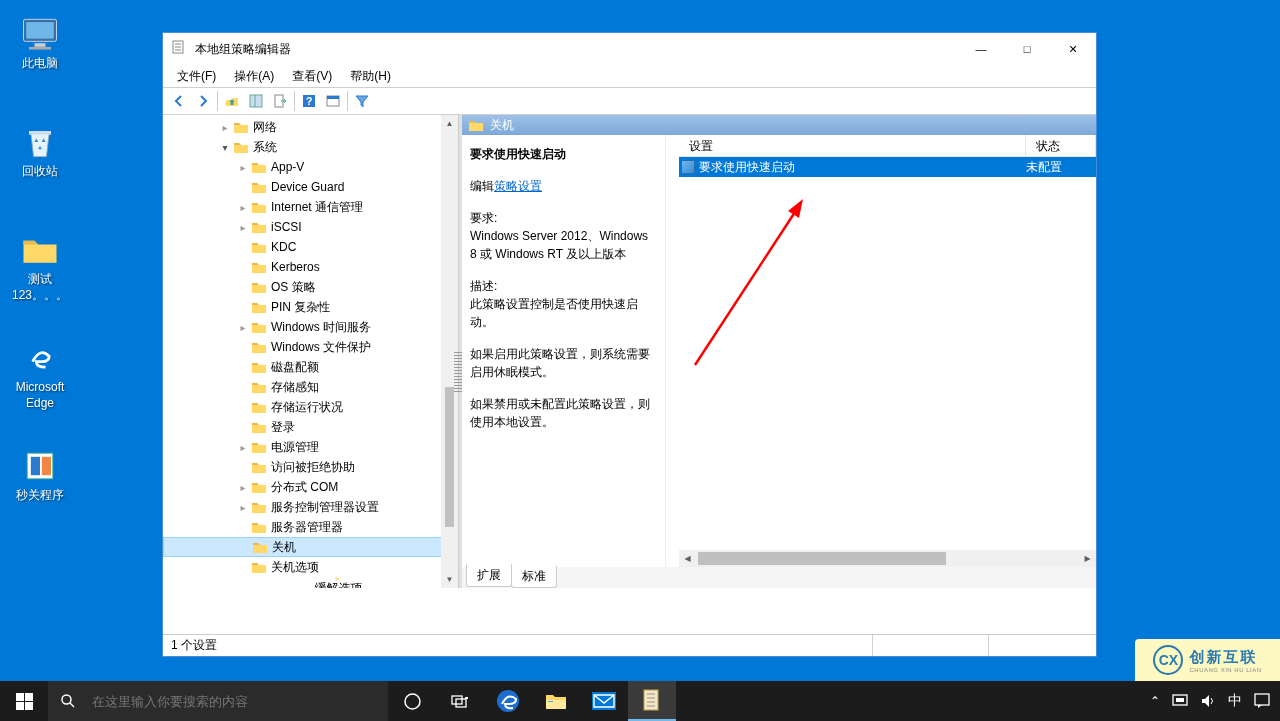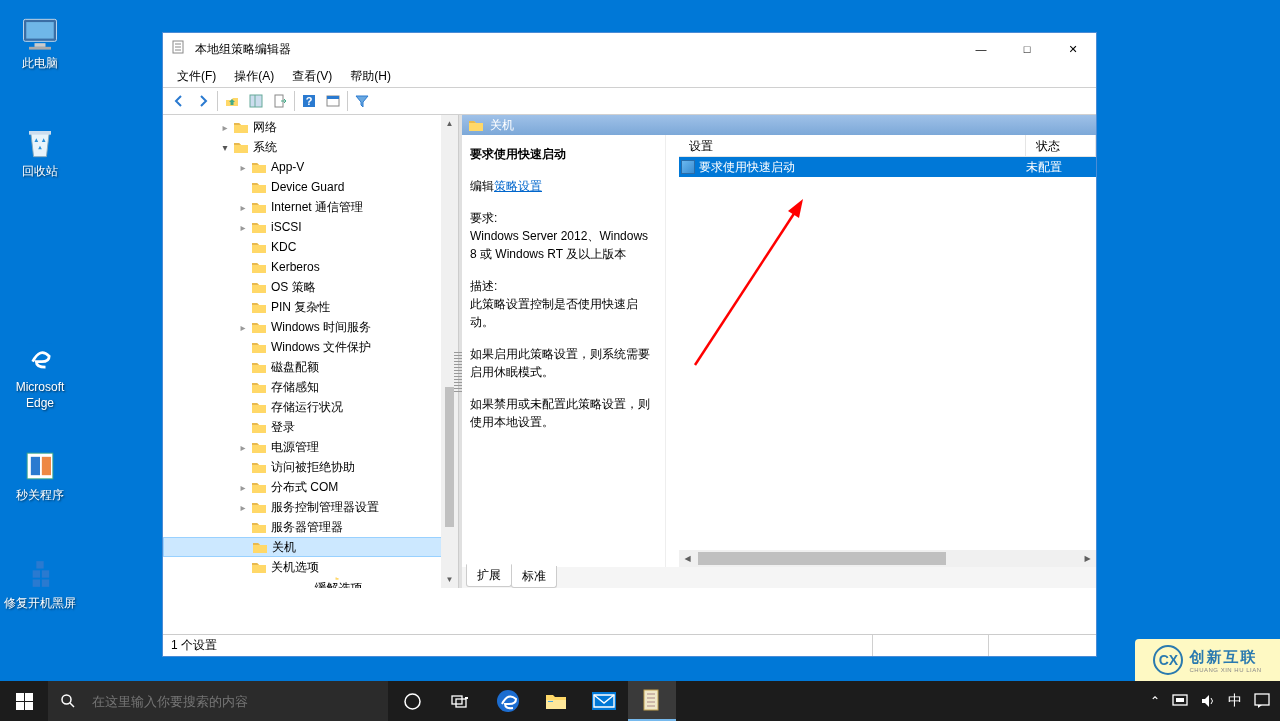--- a/index.html
+++ b/index.html
@@ -106,50 +106,47 @@
   <div class="desktop-icon" style="left:2px;top:122px">
     <div class="ic">
         <svg viewBox="0 0 48 40" width="44" height="40">
           <path d="M14 10 L34 10 L31 36 L17 36 Z" fill="#e8f4fb" stroke="#8ab"></path>
           <rect x="12" y="8" width="24" height="4" fill="#cde"></rect>
           <path d="M20 16 L22 20 L18 20 Z M28 16 L30 20 L26 20 Z M24 24 L26 28 L22 28 Z" fill="#2a8fd8"></path>
         </svg>
       </div>
     <div class="lbl">回收站</div>
   </div>
+  <div class="desktop-icon" style="left:2px;top:230px">
+    <div class="ic">
+        <svg viewBox="0 0 48 40" width="44" height="40">
+          <path d="M6 10 L18 10 L22 14 L42 14 L42 34 L6 34 Z" fill="#ffd868"></path>
+          <path d="M6 10 L18 10 L22 14 L6 14 Z" fill="#e8b94e"></path>
+        </svg>
+      </div>
+    <div class="lbl">测试123。。。</div>
+  </div>
   <div class="desktop-icon" style="left:2px;top:338px">
     <div class="ic">
         <svg viewBox="0 0 48 40" width="44" height="40">
           <rect x="10" y="4" width="28" height="28" fill="#0078d7"></rect>
           <path d="M16 24 Q24 8 34 18 Q34 24 26 24 L20 24 Q20 30 30 30" stroke="#fff" stroke-width="3" fill="none"></path>
         </svg>
       </div>
     <div class="lbl">Microsoft Edge</div>
   </div>
   <div class="desktop-icon" style="left:2px;top:446px">
     <div class="ic">
         <svg viewBox="0 0 48 40" width="44" height="40">
           <rect x="10" y="6" width="28" height="28" fill="#fff" stroke="#4a8"></rect>
           <rect x="14" y="10" width="10" height="20" fill="#2a7ad0"></rect>
           <rect x="26" y="10" width="10" height="20" fill="#e84"></rect>
         </svg>
       </div>
     <div class="lbl">秒关程序</div>
-  </div>
-  <div class="desktop-icon" style="left:2px;top:554px">
-    <div class="ic">
-        <svg viewBox="0 0 48 40" width="44" height="40">
-          <rect x="16" y="16" width="8" height="8" fill="#2a7ad0"></rect>
-          <rect x="26" y="16" width="8" height="8" fill="#2a7ad0"></rect>
-          <rect x="16" y="26" width="8" height="8" fill="#2a7ad0"></rect>
-          <rect x="26" y="26" width="8" height="8" fill="#2a7ad0"></rect>
-          <rect x="20" y="6" width="8" height="8" fill="#2a7ad0"></rect>
-        </svg>
-      </div>
-    <div class="lbl">修复开机黑屏</div>
   </div>
 </div>
 
 <div class="window">
   <div class="titlebar">
     <span><svg width="16" height="16" viewBox="0 0 16 16">
           <rect x="2" y="2" width="10" height="12" fill="#fff" stroke="#888"></rect>
           <line x1="4" y1="5" x2="10" y2="5" stroke="#888"></line>
           <line x1="4" y1="8" x2="10" y2="8" stroke="#888"></line>
           <line x1="4" y1="11" x2="10" y2="11" stroke="#888"></line>

